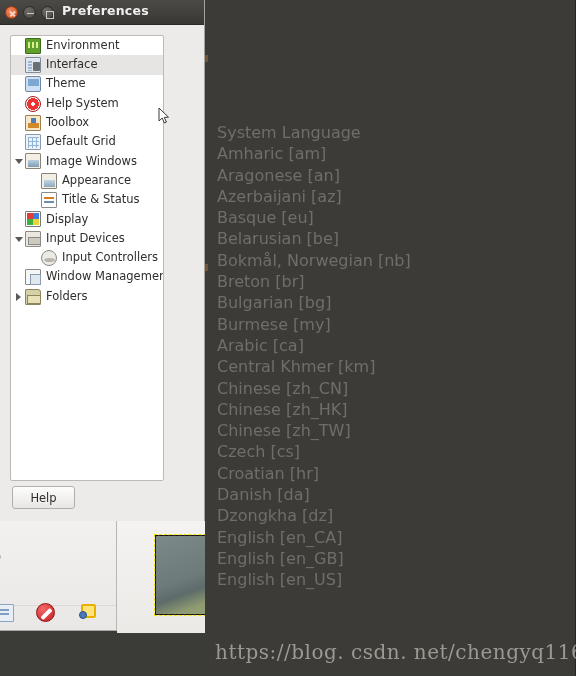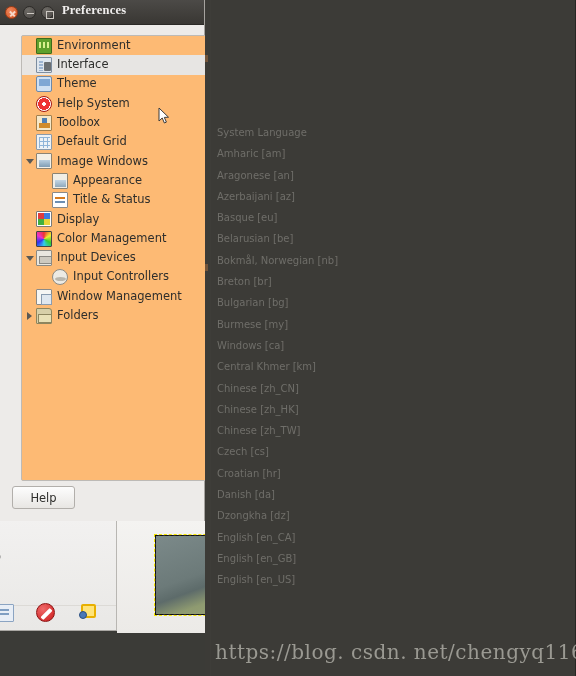--- a/index.html
+++ b/index.html
@@ -71,29 +71,28 @@
   .wbtn-close:after, .wbtn-close:before {
     content:""; position:absolute; left:3px; top:5.5px; width:7px; height:1.5px; background:#f6d7c8; transform:rotate(45deg);
   }
   .wbtn-close:before { transform:rotate(-45deg); }
   .wbtn-min { left:23px; background:radial-gradient(circle at 35% 30%, #6e6b66, #4a4744); border:1px solid #2d2b28; }
   .wbtn-min:after { content:""; position:absolute; left:3px; top:5.5px; width:7px; height:1.5px; background:#cdc9c3; }
   .wbtn-max { left:41px; background:radial-gradient(circle at 35% 30%, #6e6b66, #4a4744); border:1px solid #2d2b28; }
   .wbtn-max:after { content:""; position:absolute; left:3.5px; top:3.5px; width:6px; height:6px; border:1.5px solid #cdc9c3; }
   .wtitle {
     position:absolute; left:62px; top:3px; font-size:12.5px; font-weight:bold;
-    color:#f1efee; letter-spacing:.2px;font-family:Liberation Serif, serif;
+    color:#f1efee; letter-spacing:.2px;
   }
 
   .prefs-body { position:relative; height:496px; background:#edebe9; padding:10px; }
   .tree-wrap {
-    width:195px; height:446px; background:#fdba74;
+    width:154px; height:446px; background:#ffffff;
     border:1px solid #bdbab6; border-radius:2px; overflow:hidden;
     position:relative;
-    margin-left:11px;
   }
   .tree-row {
     display:flex; align-items:center; height:19.3px; padding-left:2px;
     font-size:11.5px; color:#2e2e2c; white-space:nowrap;
   }
   .tree-row.selected { background:#e7e5e3; }
   .expander {
     width:12px; height:12px; flex:0 0 12px; position:relative;
   }
   .expander.open:after {
@@ -180,21 +179,21 @@
   }
   .dd-scroll {
     position:absolute; left:0; top:0; width:5px; height:676px;
     background:#3c3b37;
   }
   .dd-thumb-a { position:absolute; left:0; top:55px; width:3px; height:7px; background:#8a5f3c; opacity:.7; }
   .dd-thumb-b { position:absolute; left:0; top:264px; width:3px; height:7px; background:#8a5f3c; opacity:.7; }
   .dd-list { position:absolute; left:0; top:122px; width:371px; }
   .dd-item {
     height:21.3px; line-height:21.3px; padding-left:12px;
-    font-size:10px; color:#6f6e69; white-space:nowrap;
+    font-size:16px; color:#6f6e69; white-space:nowrap;
   }
   .dd-left-edge {
     position:absolute; left:0; top:0; width:6px; height:676px;
     background:linear-gradient(90deg,#55534e,#3c3b37);
   }
 
   .watermark {
     position:absolute; left:215px; top:640px; width:360px;
     font-family:"DejaVu Serif", serif; font-size:20px; color:#9a9992;
     letter-spacing:.5px; white-space:nowrap;
@@ -279,25 +278,20 @@
           </div>
           <div class="tree-row">
             <span class="expander"></span>
             <span class="tico i-title indent-1"></span>
             <span class="tlabel">Title &amp; Status</span>
           </div>
           <div class="tree-row">
             <span class="expander"></span>
             <span class="tico i-display"></span>
             <span class="tlabel">Display</span>
-          </div>
-          <div class="tree-row">
-            <span class="expander"></span>
-            <span class="tico i-color"></span>
-            <span class="tlabel">Color Management</span>
           </div>
           <div class="tree-row">
             <span class="expander open"></span>
             <span class="tico i-input"></span>
             <span class="tlabel">Input Devices</span>
           </div>
           <div class="tree-row">
             <span class="expander"></span>
             <span class="tico i-inputc indent-1"></span>
             <span class="tlabel">Input Controllers</span>
@@ -335,21 +329,21 @@
         <div class="dd-item">System Language</div>
         <div class="dd-item">Amharic [am]</div>
         <div class="dd-item">Aragonese [an]</div>
         <div class="dd-item">Azerbaijani [az]</div>
         <div class="dd-item">Basque [eu]</div>
         <div class="dd-item">Belarusian [be]</div>
         <div class="dd-item">Bokmål, Norwegian [nb]</div>
         <div class="dd-item">Breton [br]</div>
         <div class="dd-item">Bulgarian [bg]</div>
         <div class="dd-item">Burmese [my]</div>
-        <div class="dd-item">Windows [ca]</div>
+        <div class="dd-item">Arabic [ca]</div>
         <div class="dd-item">Central Khmer [km]</div>
         <div class="dd-item">Chinese [zh_CN]</div>
         <div class="dd-item">Chinese [zh_HK]</div>
         <div class="dd-item">Chinese [zh_TW]</div>
         <div class="dd-item">Czech [cs]</div>
         <div class="dd-item">Croatian [hr]</div>
         <div class="dd-item">Danish [da]</div>
         <div class="dd-item">Dzongkha [dz]</div>
         <div class="dd-item">English [en_CA]</div>
         <div class="dd-item">English [en_GB]</div>

